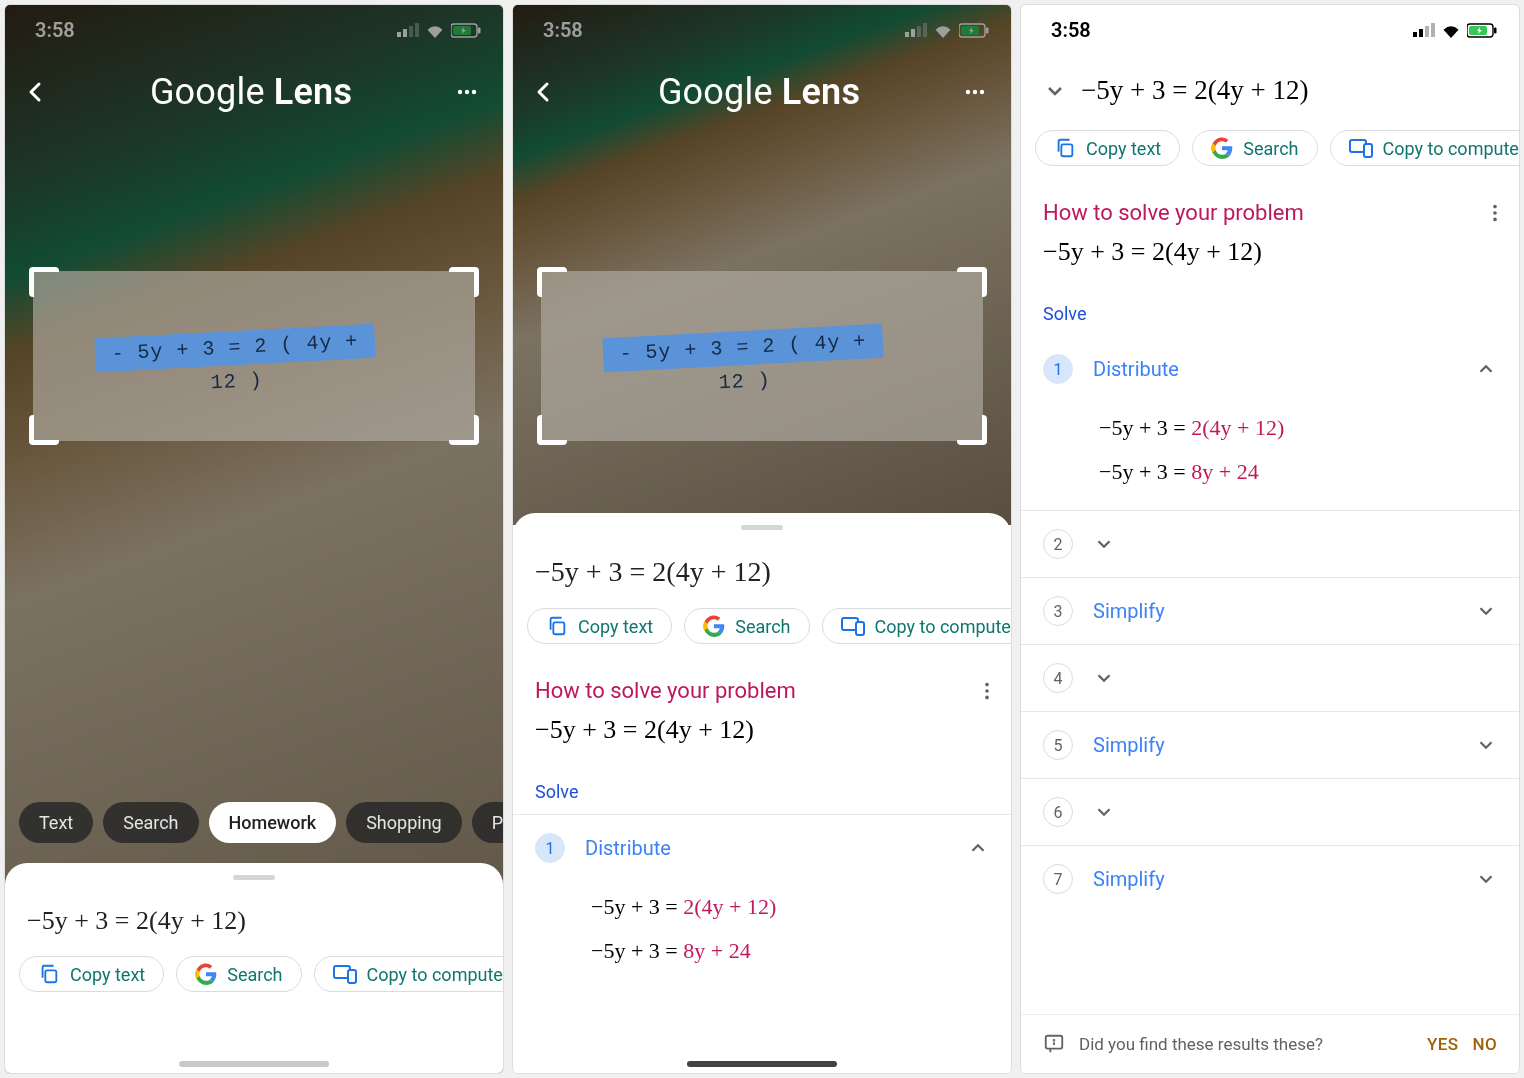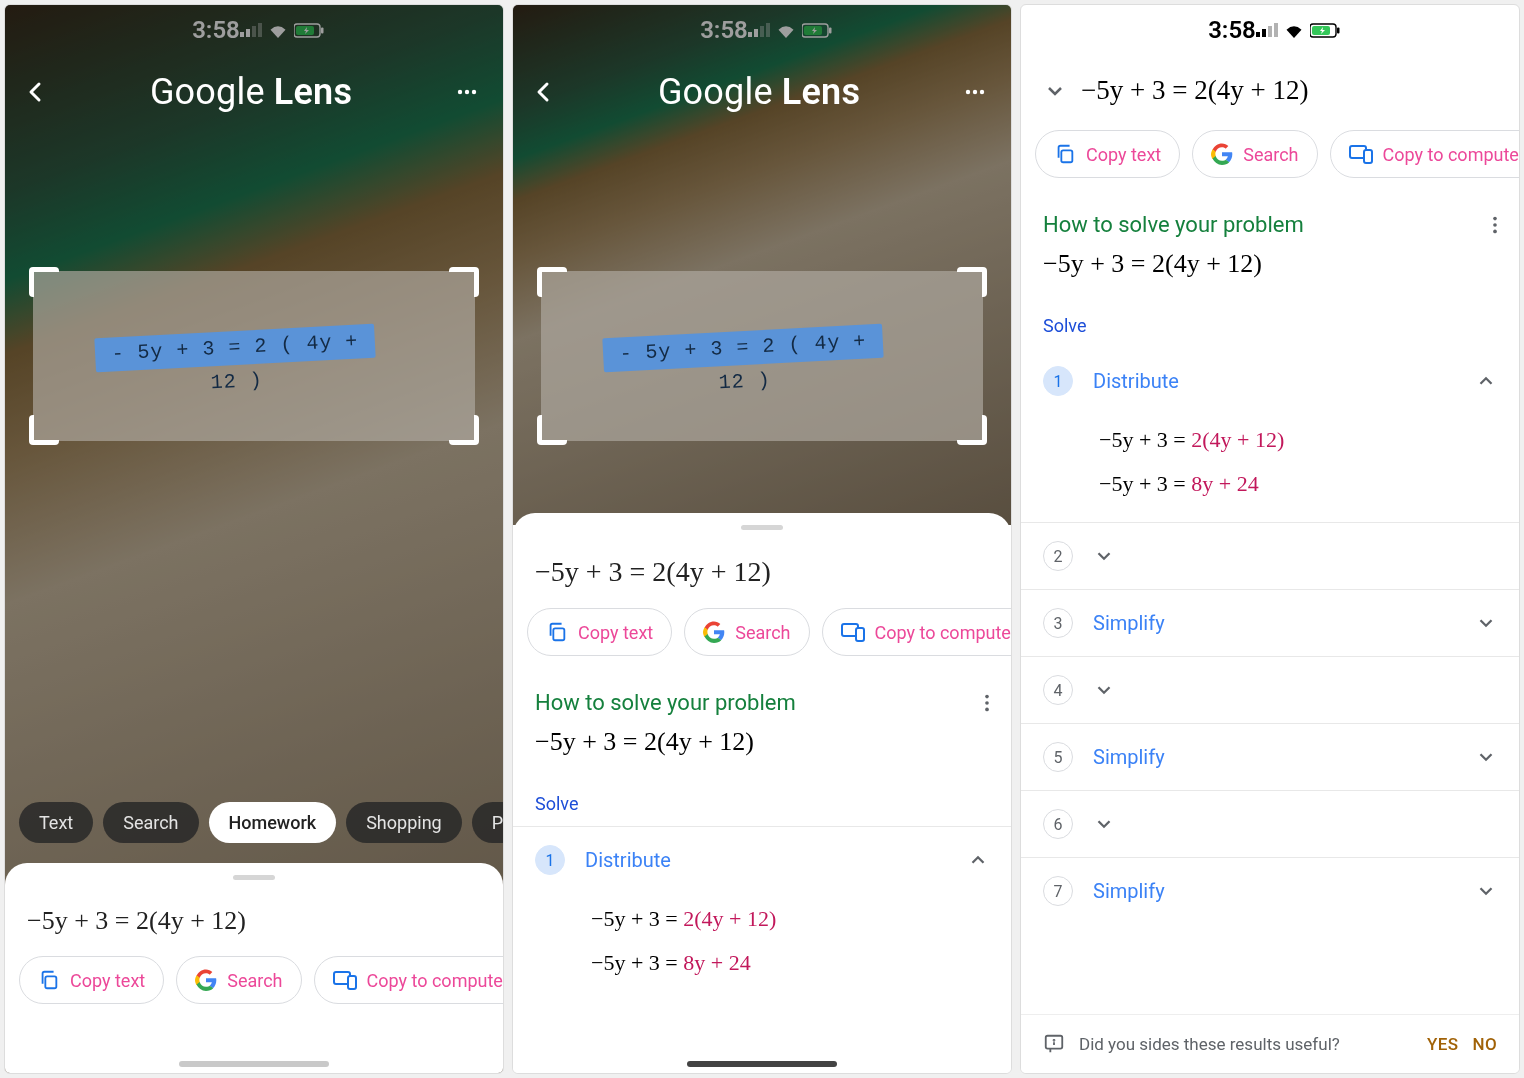--- a/index.html
+++ b/index.html
@@ -19,25 +19,25 @@
     border: 1px solid #ddd;
     border-radius: 6px;
     overflow: hidden;
     position: relative;
     display: flex;
     flex-direction: column;
   }
   
   .status-bar {
     display: flex;
-    justify-content: center;
+    justify-content: space-between;
     align-items: center;
     padding: 8px 22px 2px 30px;
     font-weight: 600;
-    font-size: 24px;
+    font-size: 20px;
     height: 44px;
     z-index: 10;
   }
   .status-bar.dark { color: #fff; }
   .status-bar.light { color: #000; }
   .status-icons { display: flex; align-items: center; gap: 6px; }
   .status-icons svg { display: block; }
   
   .camera-area {
     flex: 1;
@@ -140,40 +140,40 @@
   .action-row {
     display: flex;
     gap: 12px;
     padding: 6px 14px 16px 14px;
     overflow: hidden;
   }
   .action-btn {
     display: flex;
     align-items: center;
     gap: 10px;
-    padding: 12px 18px;
+    padding: 6px 18px;
     border: 1px solid #dadce0;
     border-radius: 999px;
     font-size: 18px;
-    color: #ec4899;
+    color: #0f766e;
     white-space: nowrap;
     flex-shrink: 0;
   }
   .action-btn svg, .action-btn .gicon { flex-shrink: 0; }
   .gicon {
     width: 22px; height: 22px;
     font-weight: 700; font-size: 18px;
     display: flex; align-items: center; justify-content: center;
   }
   .solve-head {
     display: flex;
     justify-content: space-between;
     align-items: center;
     padding: 18px 13px 6px 22px;
-    color: #15803d;
+    color: #be185d;
     font-size: 22px;
   }
   .eq-main {
     font-family: "Times New Roman", serif;
     font-size: 26px;
     padding: 6px 22px 22px 22px;
     color: #000;
   }
   .solve-label {
     padding: 14px 22px 12px 22px;
@@ -552,18 +552,18 @@
       </svg>
   </div>
 
   <div class="feedback">
     <svg width="22" height="22" viewBox="0 0 24 24" fill="none" stroke="#5f6368" stroke-width="2">
         <rect x="3" y="3" width="18" height="14" rx="2"></rect>
         <path d="M8 21 L8 17"></path>
         <circle cx="12" cy="8" r="0.5" fill="#5f6368"></circle>
         <path d="M12 10 v3"></path>
       </svg>
-    <span>Did you sides these results useful?</span>
+    <span>Did you find these results these?</span>
     <span class="spacer"></span>
     <span class="yes">YES</span>
     <span class="no">NO</span>
   </div>
 </div>
 
 </body></html>

